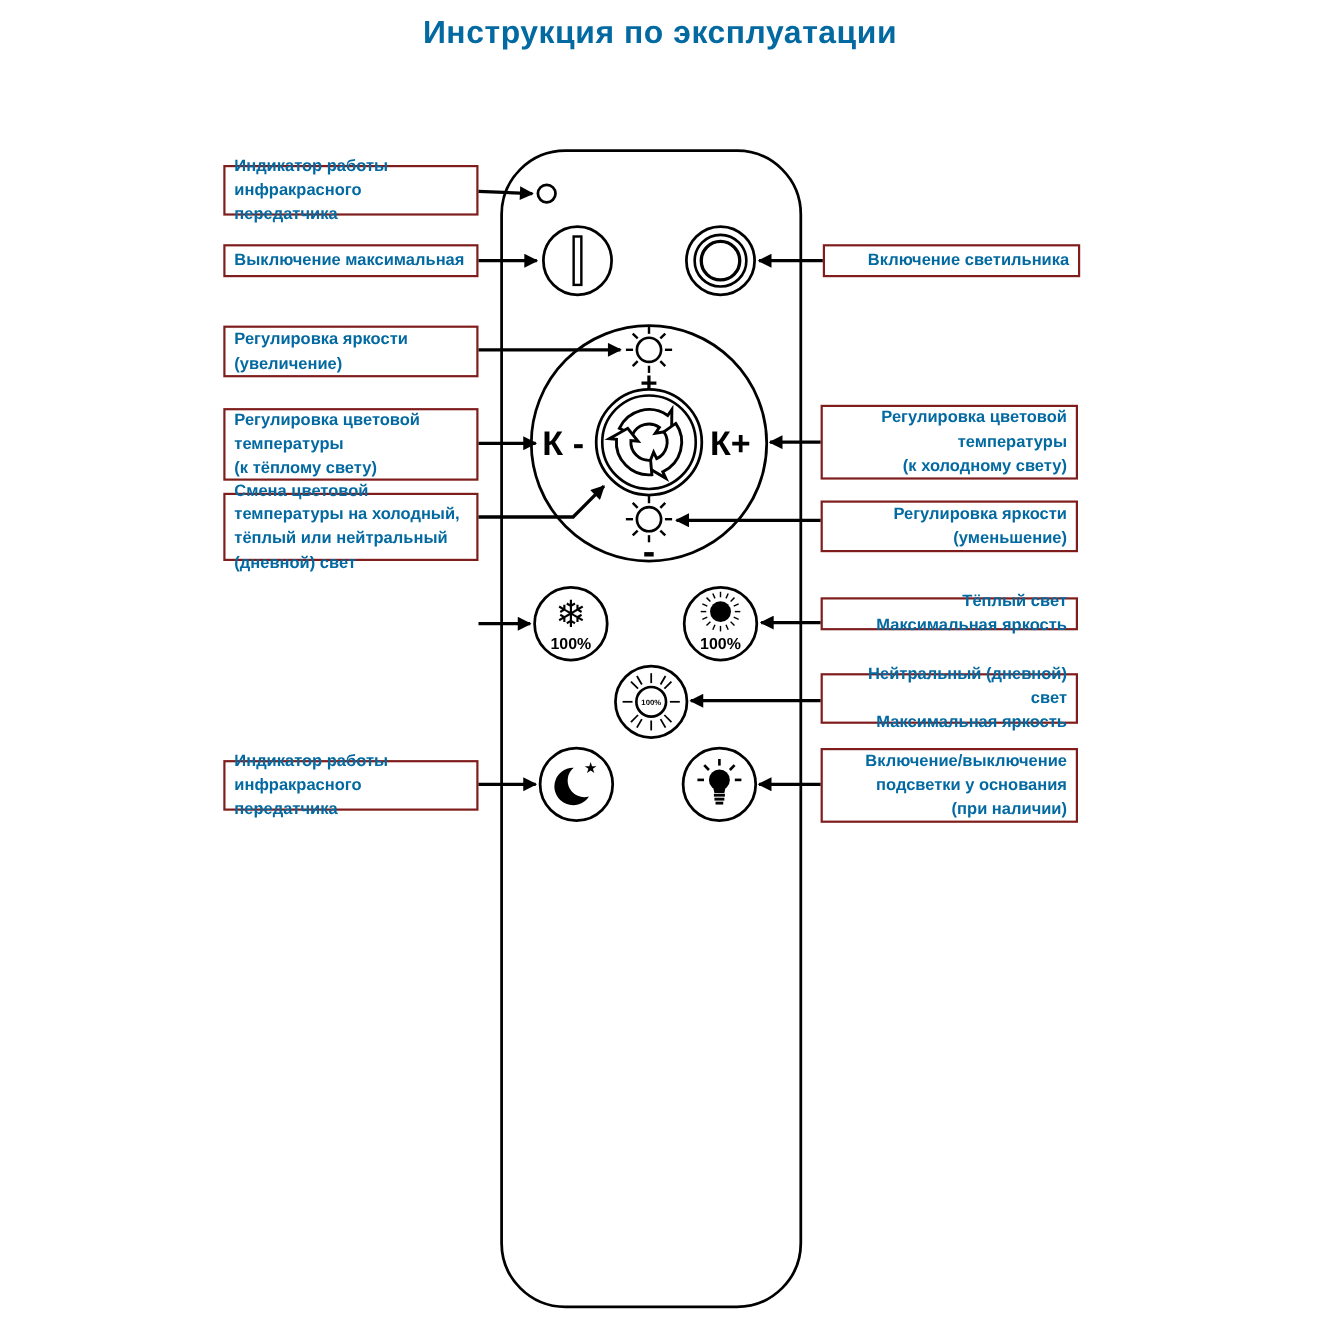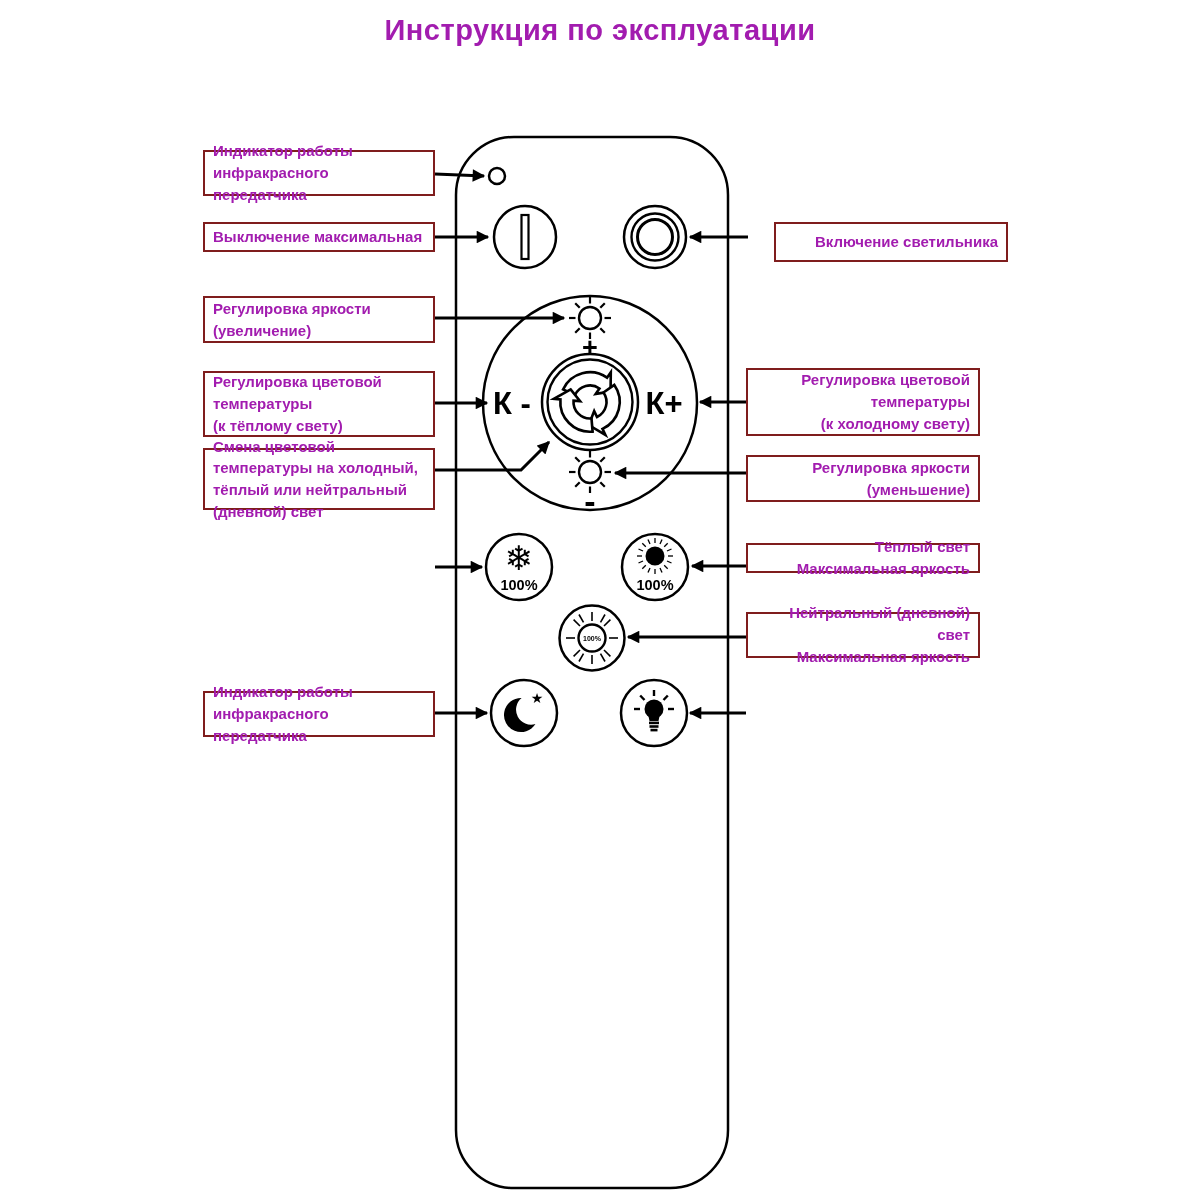--- a/index.html
+++ b/index.html
@@ -1,17 +1,17 @@
 <!DOCTYPE html>
 <html><head>
 <meta charset="utf-8">
 <style>
   html,body{margin:0;padding:0;background:#fff;}
   #stage{position:relative;width:1200px;height:1200px;background:#fff;overflow:hidden;
-         font-family:"Liberation Sans",sans-serif;color:#a21caf;}
+         font-family:"Liberation Sans",sans-serif;color:#0369a1;}
   .title{position:absolute;left:0;top:14px;width:100%;text-align:center;
          font-size:29px;font-weight:bold;letter-spacing:.5px;}
   .subtitle{position:absolute;left:0;top:72px;width:100%;text-align:center;
          font-size:20px;font-weight:bold;}
   .co{position:absolute;border:2px solid #7f1d1d;background:#fff;
       font-size:15px;font-weight:bold;line-height:1.45;white-space:pre-line;
       display:flex;align-items:center;box-sizing:border-box;}
   .co.l{left:203px;width:232px;padding:2px 8px;text-align:left;}
   .co.r{width:234px;padding:2px 8px;text-align:right;justify-content:flex-end;}
   svg{position:absolute;left:0;top:0;}
@@ -33,30 +33,33 @@
   <div class="co l" style="top:371px;height:66px">Регулировка цветовой
 температуры
 (к тёплому свету)</div>
   <div class="co l" style="top:448px;height:62px">Смена цветовой
 температуры на холодный,
 тёплый или нейтральный
 (дневной) свет</div>
   <div class="co l" style="top:691px;height:46px">Индикатор работы
 инфракрасного передатчика</div>
 
-  <div class="co r" style="left:774px;top:222px;height:40px">Включение светильника</div>
+  <div class="co r" style="left:748px;top:222px;height:30px">Включение светильника</div>
   <div class="co r" style="left:746px;top:368px;height:68px">Регулировка цветовой
 температуры
 (к холодному свету)</div>
   <div class="co r" style="left:746px;top:455px;height:47px">Регулировка яркости
 (уменьшение)</div>
   <div class="co r" style="left:746px;top:543px;height:30px">Тёплый свет
 Максимальная яркость</div>
   <div class="co r" style="left:746px;top:612px;height:46px">Нейтральный (дневной) свет
 Максимальная яркость</div>
+  <div class="co r" style="left:746px;top:680px;height:68px">Включение/выключение
+подсветки у основания
+(при наличии)</div>
 
   <svg width="1200" height="1200" viewBox="0 0 1200 1200">
     <defs>
       <marker id="ah" viewBox="0 0 10 10" refX="9" refY="5" markerWidth="4.6" markerHeight="4.2" orient="auto">
         <path d="M0,0 L10,5 L0,10 Z" fill="#000"></path>
       </marker>
       <path id="rarrow" d="M -24.5 -11.4 A 27 27 0 0 1 15.5 -22.1 L 18.9 -27 L 18.7 -9.5 L 5.2 -7.4 L 8.6 -12.3 A 15 15 0 0 0 -13.6 -6.3 Z" fill="#fff" stroke="#000" stroke-width="2.4"></path>
     </defs>
 
     <rect x="456" y="137" width="272" height="1051" rx="58" fill="#fff" stroke="#000" stroke-width="2.5"></rect>

